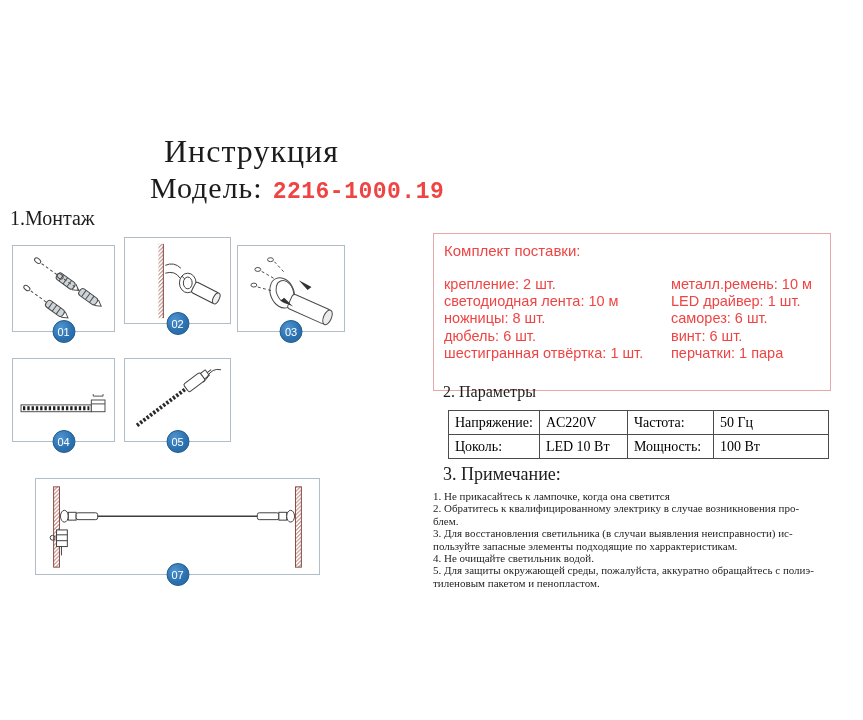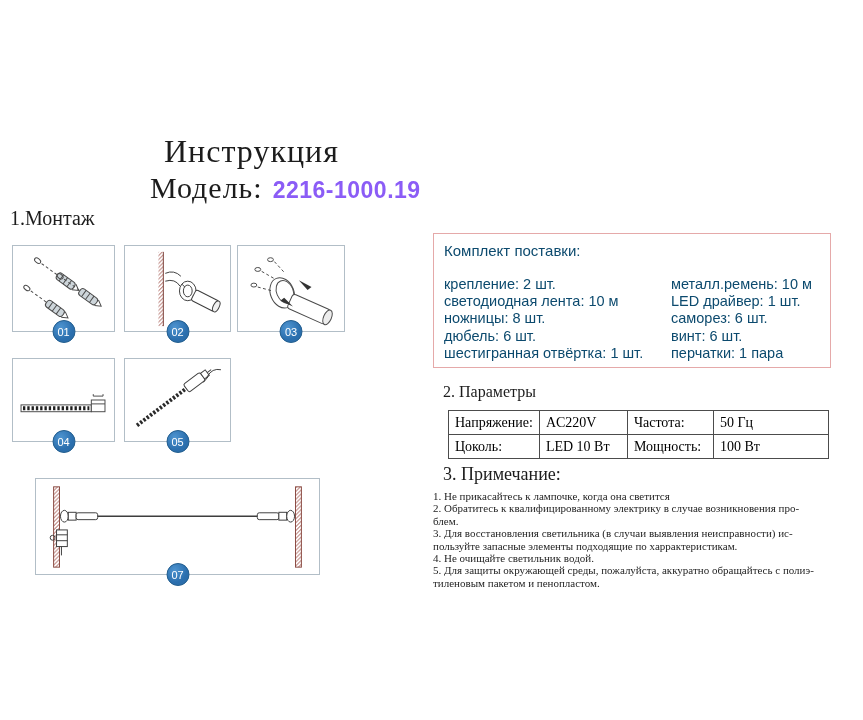--- a/index.html
+++ b/index.html
@@ -5,47 +5,47 @@
   * { margin:0; padding:0; box-sizing:border-box; }
   html,body { background:#ffffff; }
   .page {
     position:relative; width:863px; height:720px; background:#ffffff;
     font-family:"Liberation Serif", serif; color:#1c1c1c; overflow:hidden;
   }
 
   
   .doc-title { position:absolute; left:164px; top:133px; font-size:32px; letter-spacing:1px; }
   .model-line { position:absolute; left:150px; top:171px; font-size:30px; display:flex; align-items:baseline; letter-spacing:1px; }
-  .model-number { font-family:Liberation Sans, sans-serif; font-weight:bold; font-size:23px; letter-spacing:0.5px; margin-left:10px; color:#8b5cf6; }
+  .model-number { font-family:Liberation Mono, monospace; font-weight:bold; font-size:23px; letter-spacing:0.5px; margin-left:10px; color:#ef4444; }
   .montage-heading { position:absolute; left:10px; top:207px; font-size:20px; }
 
   
   .step-box { position:absolute; border:1px solid #b2bec7; background:#fff; }
   .step-box svg { display:block; width:100%; height:100%; }
   .badge {
     position:absolute; left:50%; bottom:-12px; transform:translateX(-50%);
     width:23px; height:23px; border-radius:50%;
     background:radial-gradient(circle at 35% 30%, #4e94d0, #2b6fae 60%, #2a6aa5);
     background-color:#2f77b5; border:1px solid #26608f;
     color:#fff; font-family:"Liberation Sans", sans-serif; font-weight:normal; font-size:11px;
     display:flex; align-items:center; justify-content:center;
   }
   #box1 { left:12px;  top:245px; width:103px; height:87px; }
-  #box2 { left:124px; top:245px; width:107px; height:87px; }
+  #box2 { left:124px; top:237px; width:107px; height:87px; }
   #box3 { left:237px; top:245px; width:108px; height:87px; }
   #box4 { left:12px;  top:358px; width:103px; height:84px; }
   #box5 { left:124px; top:358px; width:107px; height:84px; }
   #box6 { left:237px; top:358px; width:108px; height:84px; }
   #box7 { left:35px;  top:478px; width:285px; height:97px; }
 
   
   .package-box {
-    position:absolute; left:433px; top:233px; width:398px; height:135px;
+    position:absolute; left:433px; top:233px; width:398px; height:158px;
     border:1px solid #e5a9a9; background:#fff;
-    font-family:"Liberation Sans", sans-serif; color:#0c4a6e;
+    font-family:"Liberation Sans", sans-serif; color:#ef4444;
     padding:8px 10px;
   }
   .package-title { font-size:15px; margin-bottom:17px; }
   .package-cols { display:flex; }
   .package-col-left { width:227px; }
   .package-col li, .package-col div { list-style:none; font-size:14.5px; line-height:17.2px; white-space:nowrap; }
 
   
   .params-heading { position:absolute; left:443px; top:383px; font-size:16px; }
   .params-table {

